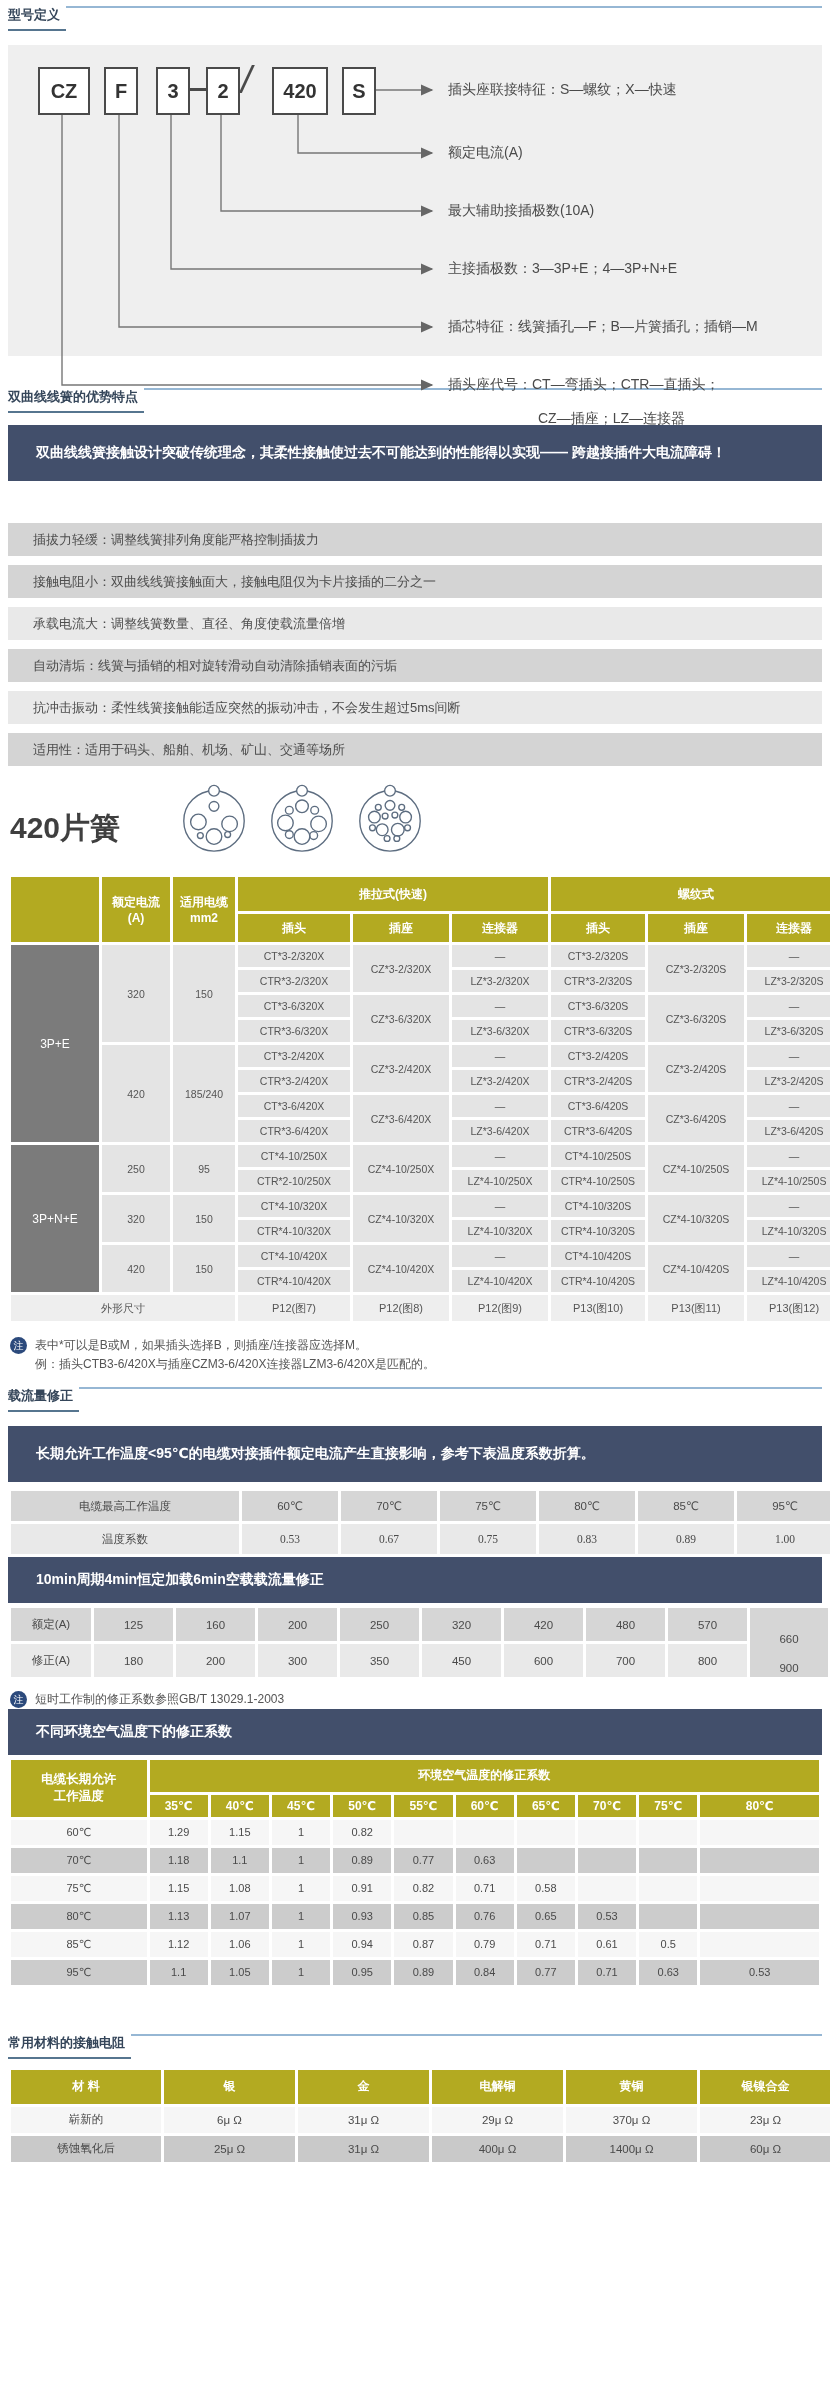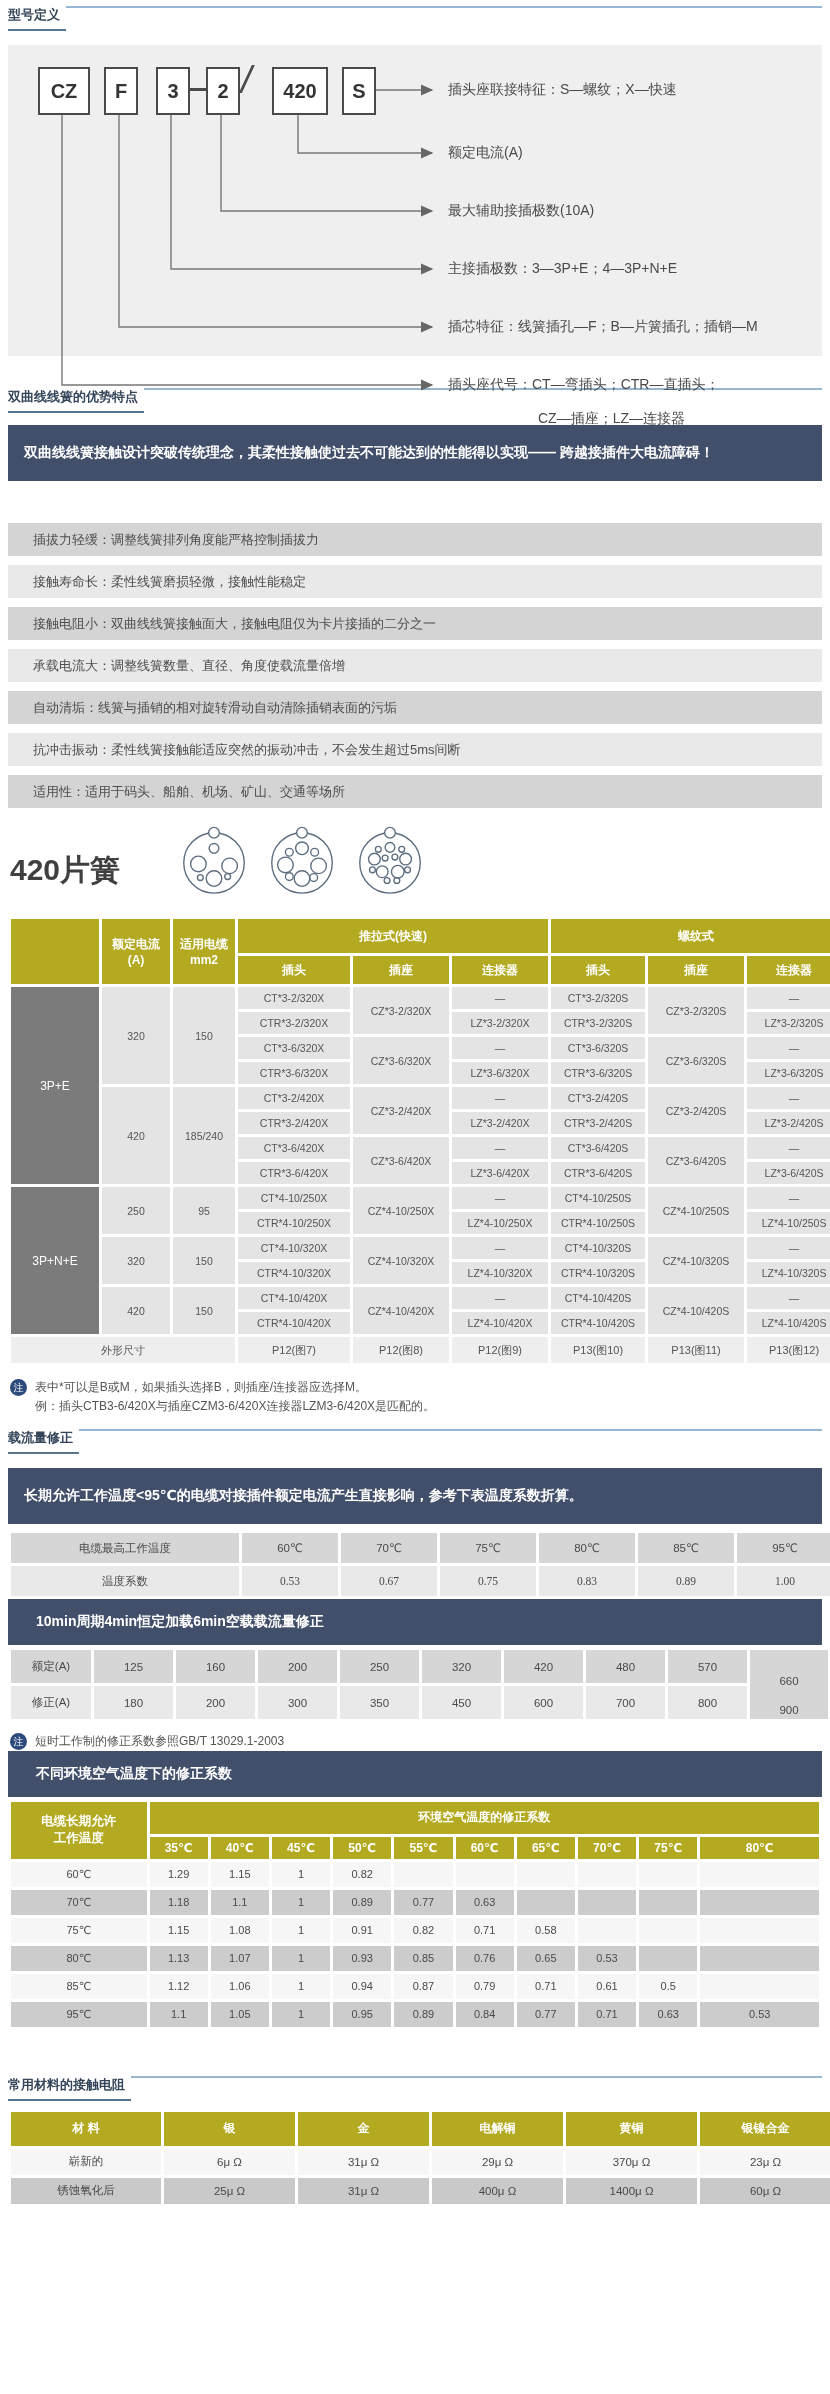--- a/index.html
+++ b/index.html
@@ -18,21 +18,21 @@
   .b0{left:30px;width:48px}.b1{left:96px;width:30px}.b2{left:148px;width:30px}
   .b3{left:198px;width:30px}.b4{left:264px;width:52px}.b5{left:334px;width:30px}
   .code-sep-dash{position:absolute;left:178px;top:43px;width:20px;border-top:3px solid #4a4a4a;z-index:1;}
   .code-sep-slash{position:absolute;left:233px;top:14px;font-size:38px;font-style:italic;color:#4a4a4a;z-index:2;}
   .d-label{position:absolute;left:440px;font-size:14px;color:#4a4a4a;white-space:nowrap;transform:translateY(-50%);}
   .r1{top:45px}.r2{top:108px}.r3{top:166px}.r4{top:224px}.r5{top:282px}.r6{top:340px}
   .r6b{top:374px;left:530px;}
   .lines{position:absolute;left:0;top:0;width:814px;height:405px;}
 
   
-  .banner{background:#424f6b;color:#fff;font-size:14px;font-weight:bold;padding:19px 16px;margin-top:12px;}
+  .banner{background:#424f6b;color:#fff;font-size:14px;font-weight:bold;padding:19px 28px;margin-top:12px;}
   .advantages-list{margin-top:42px;}
   .feat-row{height:33px;line-height:33px;padding-left:25px;font-size:13px;color:#4d4d4d;margin-bottom:9px;}
   .feat-row.dk{background:#d4d4d4;}
   .feat-row.lt{background:#e9e9e9;}
 
   
   .leaf{display:flex;align-items:center;margin:10px 0 12px 2px;height:86px;}
   .leaf-title{font-size:30px;font-weight:bold;color:#3f3f3f;width:165px;margin-top:18px;}
   .leaf svg{margin-right:10px;}
 
@@ -124,21 +124,20 @@
     <div class="d-label r6b">CZ—插座；LZ—连接器</div>
   </div>
 
   <div class="sec-h mt32">
     <span class="h-text">双曲线线簧的优势特点</span>
     <span class="h-line"></span>
   </div>
   <div class="banner">双曲线线簧接触设计突破传统理念，其柔性接触使过去不可能达到的性能得以实现—— 跨越接插件大电流障碍！</div>
   <div class="advantages-list">
       <div class="feat-row dk">插拔力轻缓：调整线簧排列角度能严格控制插拔力</div>
-      <div class="feat-row lt">接触寿命长：柔性线簧磨损轻微，接触性能稳定</div>
       <div class="feat-row dk">接触电阻小：双曲线线簧接触面大，接触电阻仅为卡片接插的二分之一</div>
       <div class="feat-row lt">承载电流大：调整线簧数量、直径、角度使载流量倍增</div>
       <div class="feat-row dk">自动清垢：线簧与插销的相对旋转滑动自动清除插销表面的污垢</div>
       <div class="feat-row lt">抗冲击振动：柔性线簧接触能适应突然的振动冲击，不会发生超过5ms间断</div>
       <div class="feat-row dk">适用性：适用于码头、船舶、机场、矿山、交通等场所</div>
     </div>
 
   <div class="leaf">
     <div class="leaf-title">420片簧</div>
     <svg width="78" height="82" viewBox="0 0 80 80">
@@ -286,21 +285,21 @@
           <td rowspan="2">250</td>
           <td rowspan="2">95</td>
           <td>CT*4-10/250X</td>
           <td rowspan="2">CZ*4-10/250X</td>
           <td>—</td>
           <td>CT*4-10/250S</td>
           <td rowspan="2">CZ*4-10/250S</td>
           <td>—</td>
         </tr>
         <tr>
-          <td>CTR*4-10/250X</td>
+          <td>CTR*2-10/250X</td>
           <td>LZ*4-10/250X</td>
           <td>CTR*4-10/250S</td>
           <td>LZ*4-10/250S</td>
         </tr>
         <tr>
           <td rowspan="2">320</td>
           <td rowspan="2">150</td>
           <td>CT*4-10/320X</td>
           <td rowspan="2">CZ*4-10/320X</td>
           <td>—</td>

